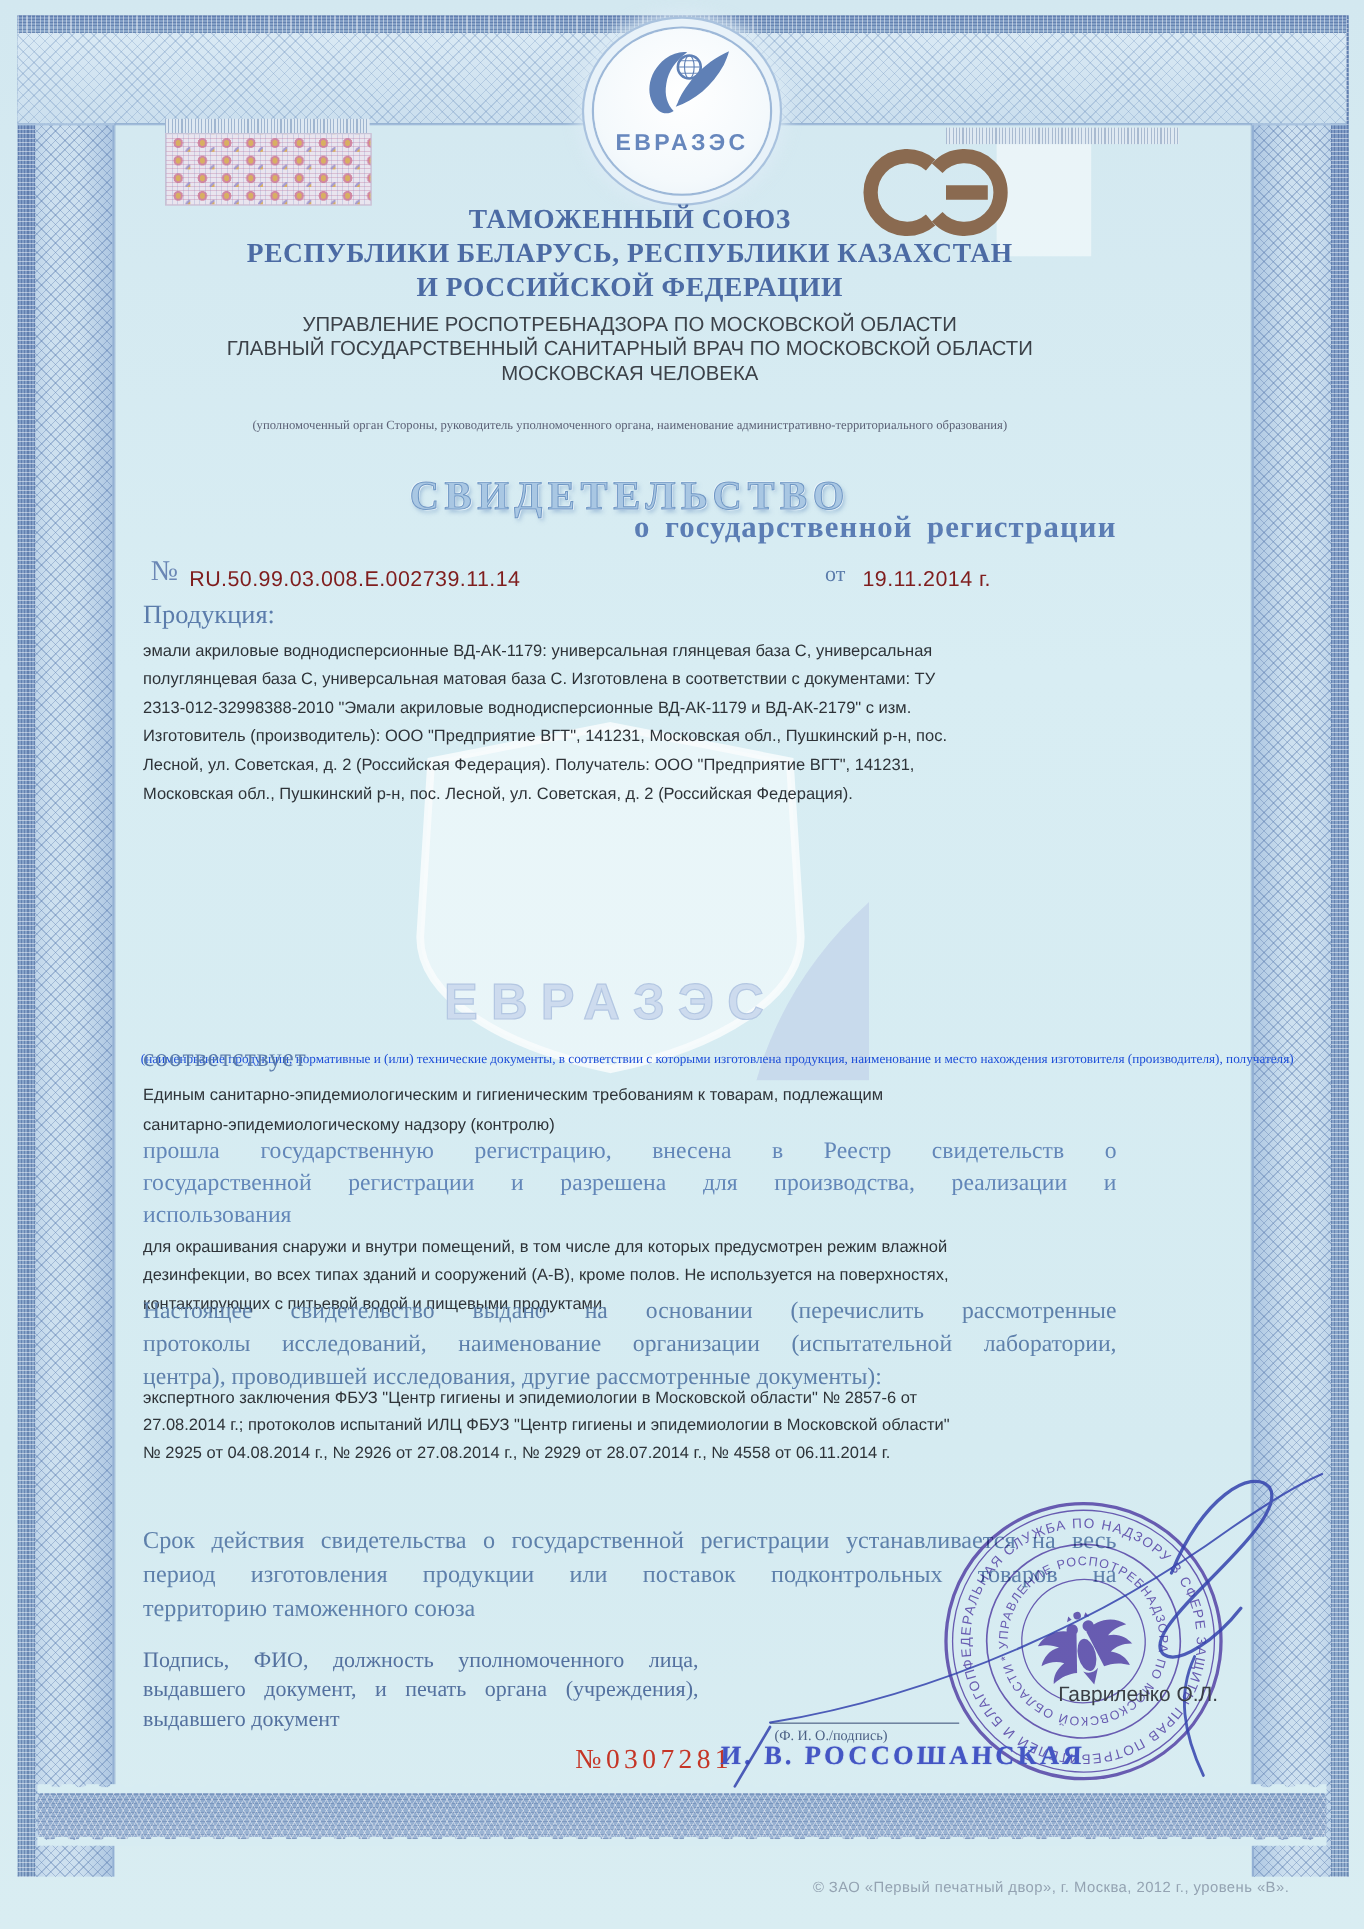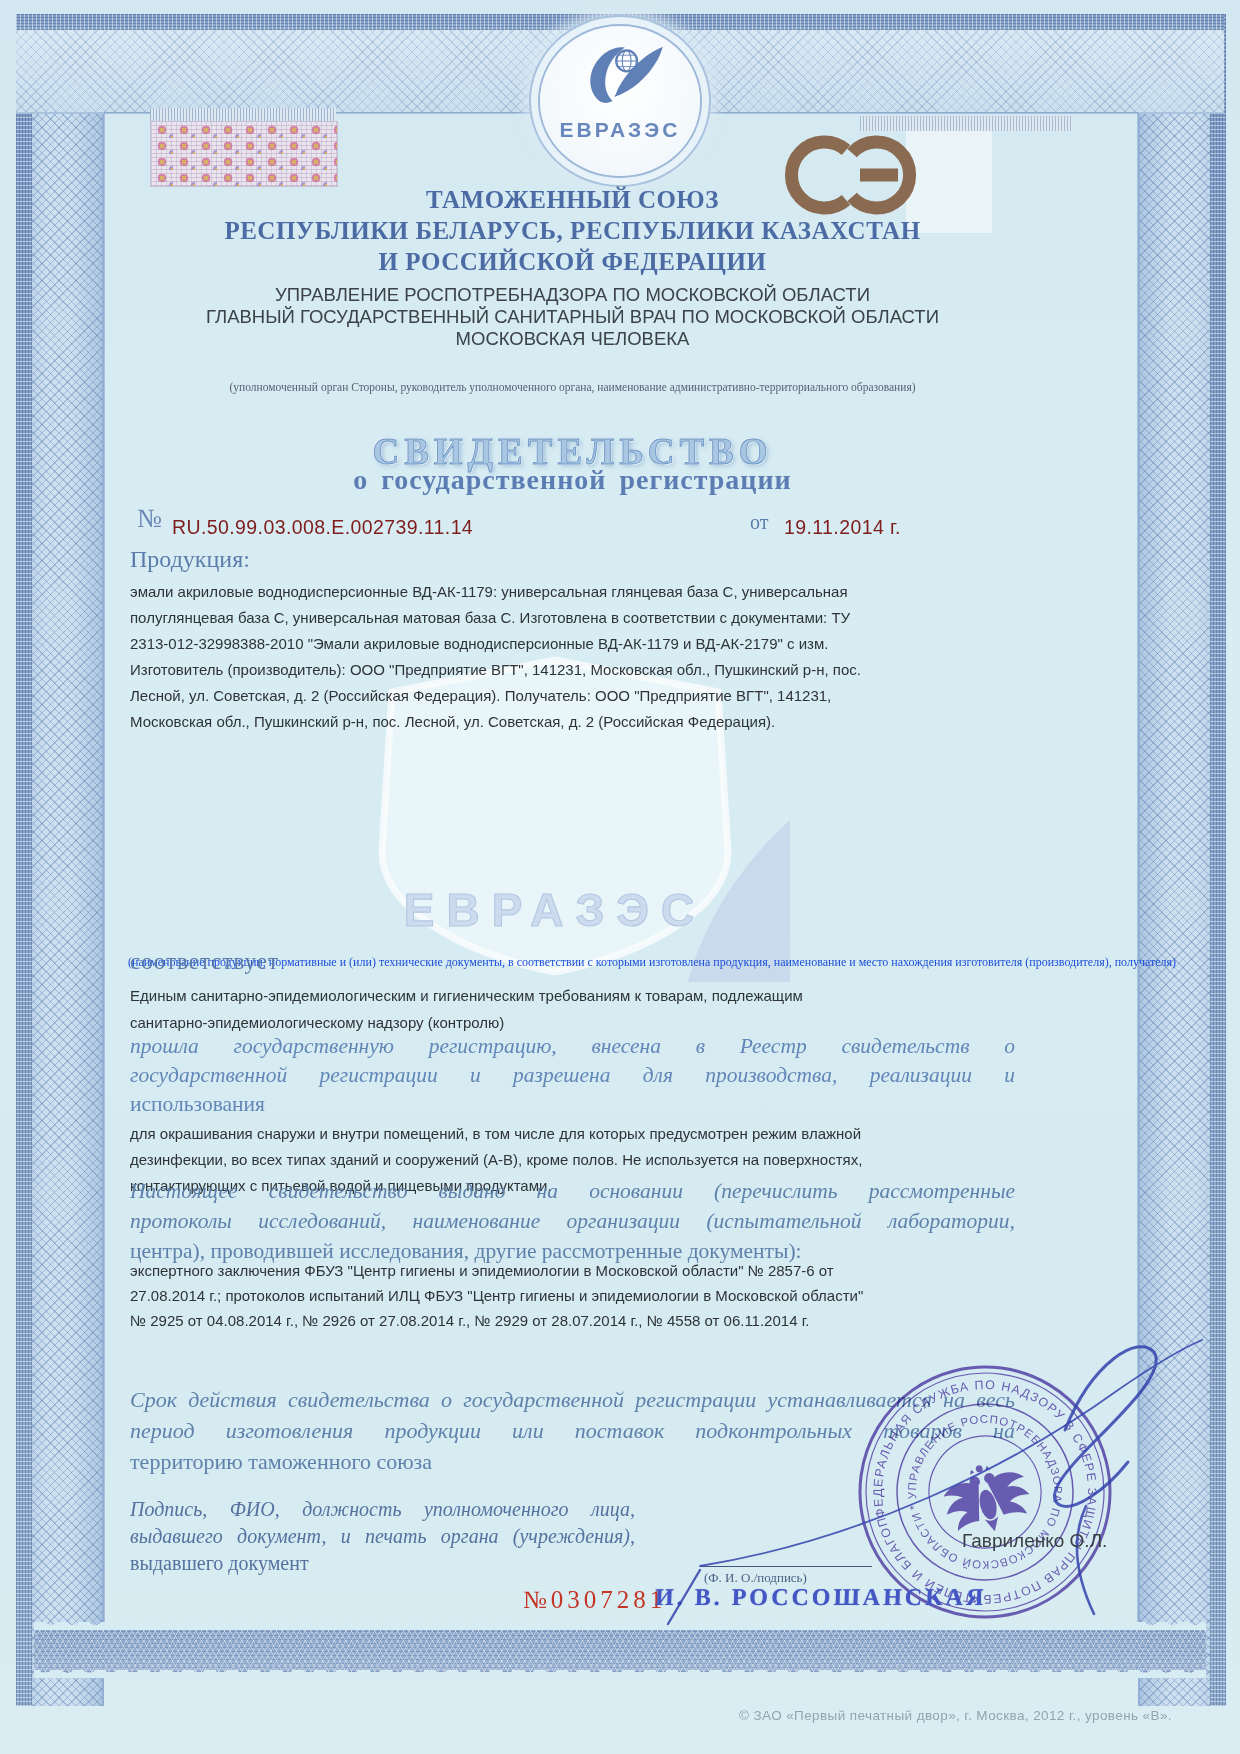--- a/index.html
+++ b/index.html
@@ -92,27 +92,27 @@
   .c{position:absolute;left:130px;width:885px;text-align:center;z-index:4;}
   .l{position:absolute;left:130px;z-index:4;}
   .union{font-weight:bold;font-size:25px;color:#4c6ba4;letter-spacing:.5px;}
   .auth{font-family:"Liberation Sans","DejaVu Sans",sans-serif;font-size:18.5px;color:#3c4249;}
   .hcap{font-size:11.5px;color:#5a5f74;}
   .title-main{
     font-weight:bold;font-size:37px;letter-spacing:5px;color:#a9c7e3;
     -webkit-text-stroke:.9px #6f97c4;
     text-shadow:1px 1px 0 #e8f2f9,-1px -1px 0 #eef6fb,2px 2px 4px rgba(110,150,195,.55);
   }
-  .title-sub{font-weight:bold;font-size:28px;color:#5b7db4;letter-spacing:1px;word-spacing:5px;}
+  .title-sub{font-weight:bold;font-size:28px;color:#5b7db4;letter-spacing:1px;word-spacing:5px;text-align:right;}
   .numsign{font-size:26px;color:#6b87b5;}
   .mono-num{font-family:"Liberation Sans","DejaVu Sans",sans-serif;font-size:19.5px;color:#7f1d1d;letter-spacing:.4px;}
   .serif-blue{color:#5b7cab;}
   .sans{font-family:"Liberation Sans","DejaVu Sans",sans-serif;font-size:15px;line-height:26px;color:#2e3338;}
   .spar{font-size:21.5px;color:#6286b8;}
-  .jline{text-align:justify;text-align-last:justify;font-style:italic;}
+  .jline{text-align:justify;text-align-last:justify;}
   .tiny-cap{font-size:12px;color:#1d4ed8;white-space:nowrap;margin-top:24px;}
   .ln{display:block;}
   
   .sig-line{position:absolute;left:700px;top:1566px;width:172px;border-top:1.6px solid #44597f;z-index:4;}
   .sig-cap{position:absolute;left:704px;top:1570px;font-size:13px;color:#4a5f84;z-index:4;}
   .signer{position:absolute;left:962px;top:1530px;font-family:"Liberation Sans","DejaVu Sans",sans-serif;font-size:19px;color:#3a3f45;z-index:8;}
   .form-num{position:absolute;left:512px;top:1586px;font-size:25px;letter-spacing:4px;color:#c53526;z-index:6;margin-left:11px;}
   .registrar{
     position:absolute;left:655px;top:1584px;font-weight:bold;font-size:24px;letter-spacing:3px;color:#4456c4;z-index:6;
     transform:skewX(-2deg);text-shadow:0 0 1px rgba(68,86,196,.65);

